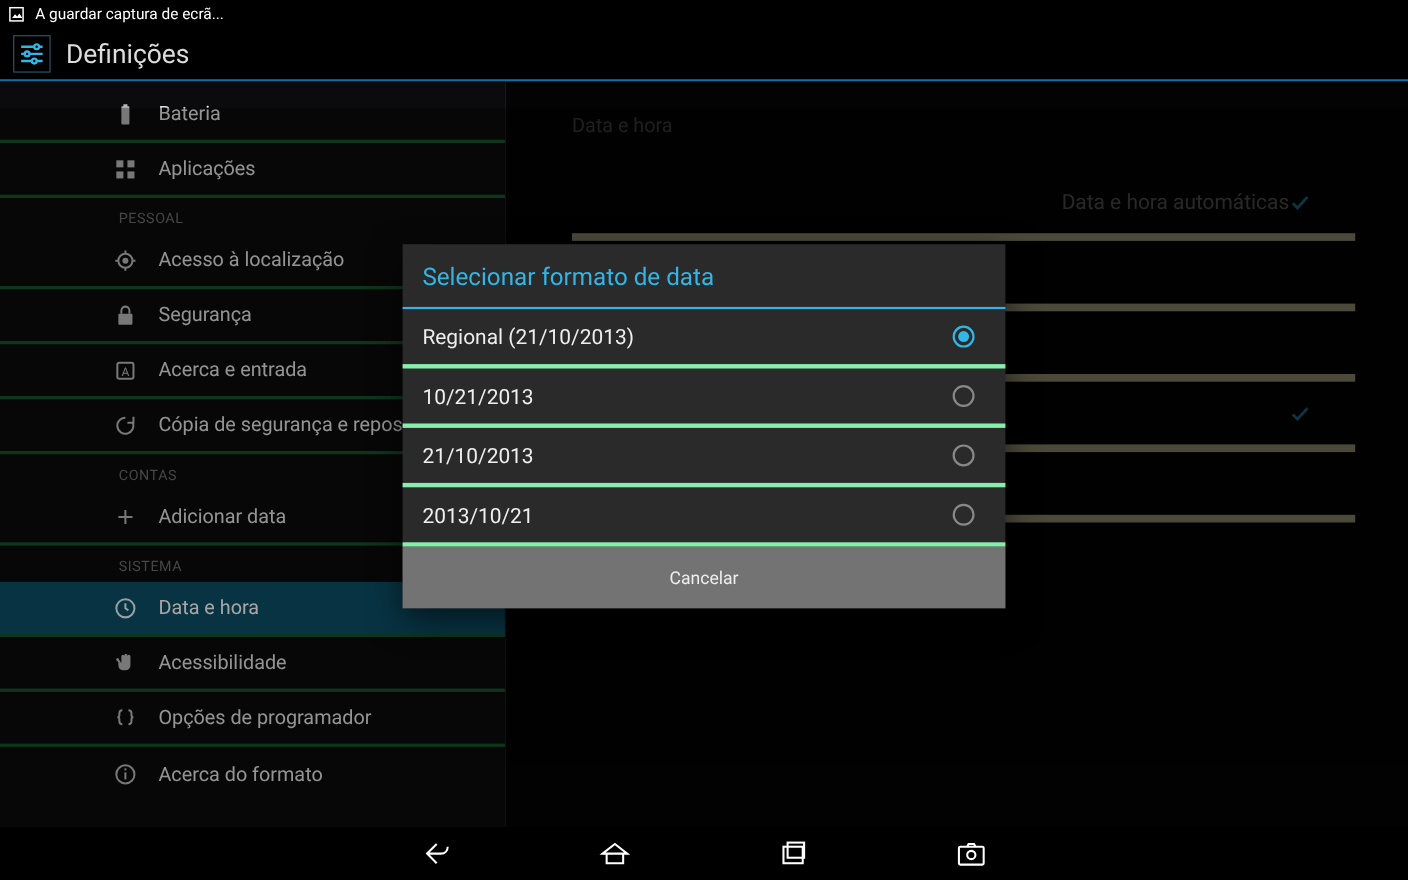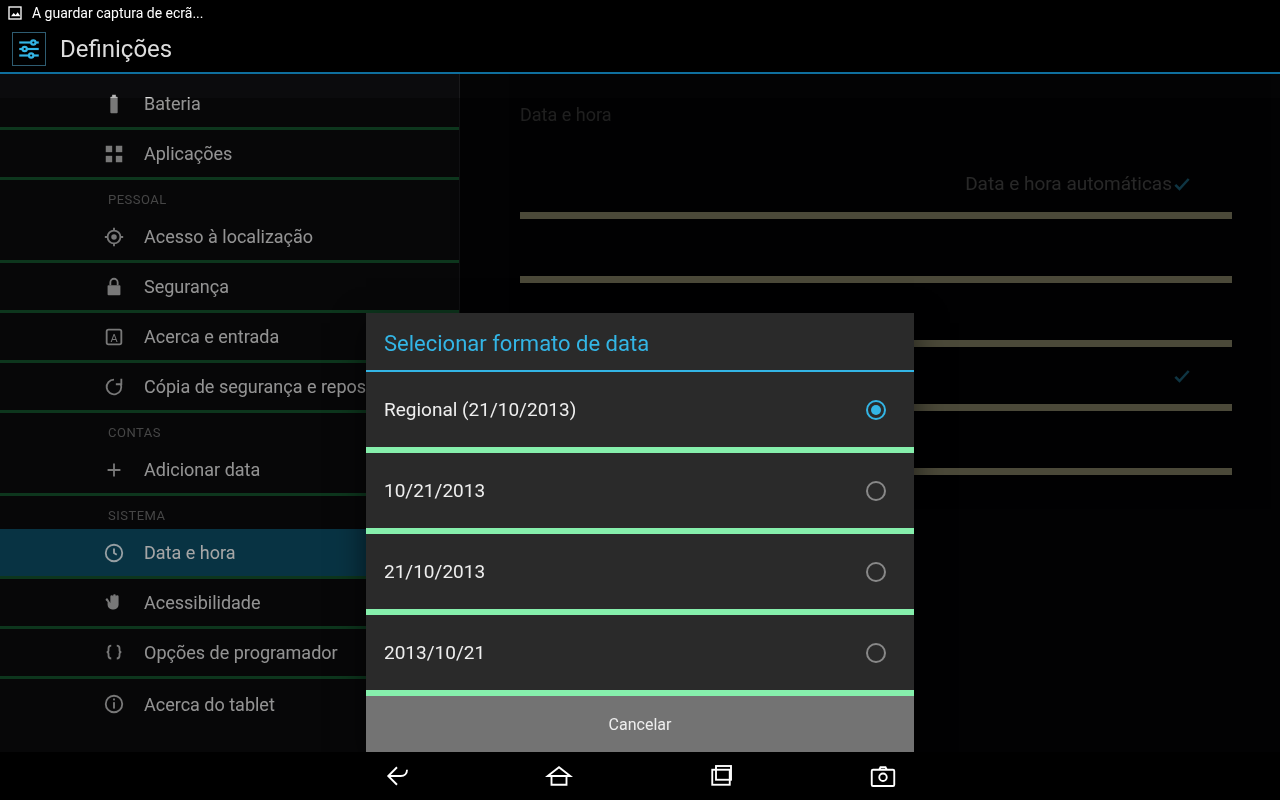--- a/index.html
+++ b/index.html
@@ -33,24 +33,24 @@
 
   
   .right { flex:1; background:#08080a; padding:30px 48px 0 60px; }
   .right .sec-title { color:#6c6c6c; font-size:18px; margin-bottom:30px; }
   .right .row { display:flex; align-items:center; justify-content:flex-end; height:64px; border-bottom:7px solid #fef9c3; padding-left:54px; padding-right:40px; color:#8a8a8a; font-size:19px; }
   .right .row:first-of-type { border-top:1px solid #151517; }
   .right .chk { width:20px; height:20px; }
   .right .chk svg { width:20px; height:20px; }
 
   
-  .overlay { position:absolute; inset:0; background:rgba(0,0,0,.35); display:flex; align-items:flex-end; justify-content:center; padding-top:124px;margin-top:24px; }
+  .overlay { position:absolute; inset:0; background:rgba(0,0,0,.35); display:flex; align-items:flex-start; justify-content:center; padding-top:124px;margin-top:24px; }
   .dialog { width:548px; background:#2a2a2a; box-shadow:0 10px 30px rgba(0,0,0,.6); }
   .dialog .d-title { color:#33b5e5; font-size:22px; padding:18px 18px 14px 18px; border-bottom:2px solid #33b5e5; font-weight:400; }
-  .dialog .opt { display:flex; align-items:center; justify-content:space-between; height:81px; padding:0 28px 0 18px; font-size:19px; color:#eee; border-bottom:6px solid #86efac; cursor:pointer; }
+  .dialog .opt { display:flex; align-items:center; justify-content:space-between; height:54px; padding:0 28px 0 18px; font-size:19px; color:#eee; border-bottom:4px solid #86efac; cursor:pointer; }
   .dialog .opt:last-of-type { border-bottom:1px solid #3a3a3a; }
   .dialog .radio { width:20px; height:20px; border-radius:50%; border:2px solid #888; position:relative; }
   .dialog .radio.on { border-color:#33b5e5; }
   .dialog .radio.on::after { content:""; position:absolute; inset:3px; background:#33b5e5; border-radius:50%; }
   .dialog .d-btn { height:56px; display:flex; align-items:center; justify-content:center; font-size:16px; color:#eee; cursor:pointer; background:#737373; }
 
   
   .nav { position:absolute; bottom:0; left:0; right:0; height:48px; background:#000; display:flex; align-items:center; justify-content:center; gap:120px; }
   .nav .nbtn { width:42px; height:42px; display:flex; align-items:center; justify-content:center; cursor:pointer; }
   .nav .nbtn svg { width:30px; height:30px; stroke:#fff; fill:none; stroke-width:1.5; }
@@ -187,21 +187,21 @@
       <span>Opções de programador</span>
     </div>
     <div class="item last">
       <span class="ic">
           <svg viewBox="0 0 24 24">
             <circle cx="12" cy="12" r="9" fill="none" stroke="#b8b8b8" stroke-width="2"></circle>
             <rect x="11" y="10" width="2" height="7" fill="#b8b8b8"></rect>
             <rect x="11" y="6" width="2" height="2" fill="#b8b8b8"></rect>
           </svg>
         </span>
-      <span>Acerca do tablet</span>
+      <span>Acerca do formato</span>
     </div>
   </div>
 
   <div class="right dimmed">
     <div class="sec-title">Data e hora</div>
 
     <div class="row">
       <span>Data e hora automáticas</span>
       <span class="chk"><svg viewBox="0 0 24 24">
             <polyline points="4,13 9,18 20,6" fill="none" stroke="#33b5e5" stroke-width="3"></polyline>

